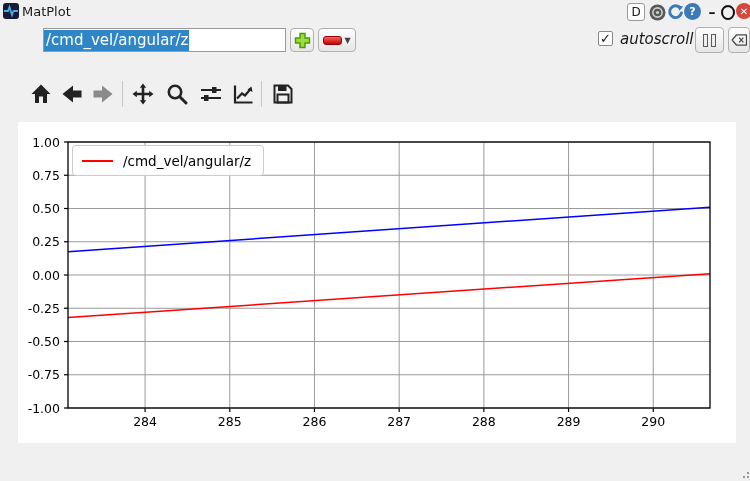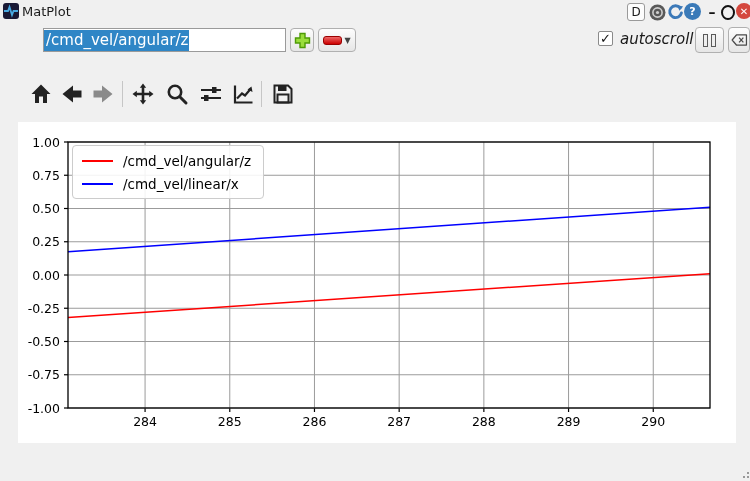--- a/index.html
+++ b/index.html
@@ -231,20 +231,16 @@
       <text x="42" y="290.5" text-anchor="end" font-size="12.5" fill="#000">-1.00</text>
       <polyline points="50,195.56 692,151.67" fill="none" stroke="#ff0000" stroke-width="1.5"></polyline>
       <polyline points="50,129.725 692,85.17" fill="none" stroke="#0000ff" stroke-width="1.5"></polyline>
       <rect x="50" y="20" width="642" height="266" fill="none" stroke="#000" stroke-width="1.3"></rect>
     </svg>
   <div class="abs legend">
     <div class="legend-row">
       <span class="legend-swatch" style="background: rgb(255, 0, 0);"></span>
       <span class="legend-label">/cmd_vel/angular/z</span>
     </div>
-    <div class="legend-row">
-      <span class="legend-swatch" style="background: rgb(0, 0, 255);"></span>
-      <span class="legend-label">/cmd_vel/linear/x</span>
-    </div>
   </div>
 </div>
 
 <div class="abs grip"></div>
 
 </body></html>

